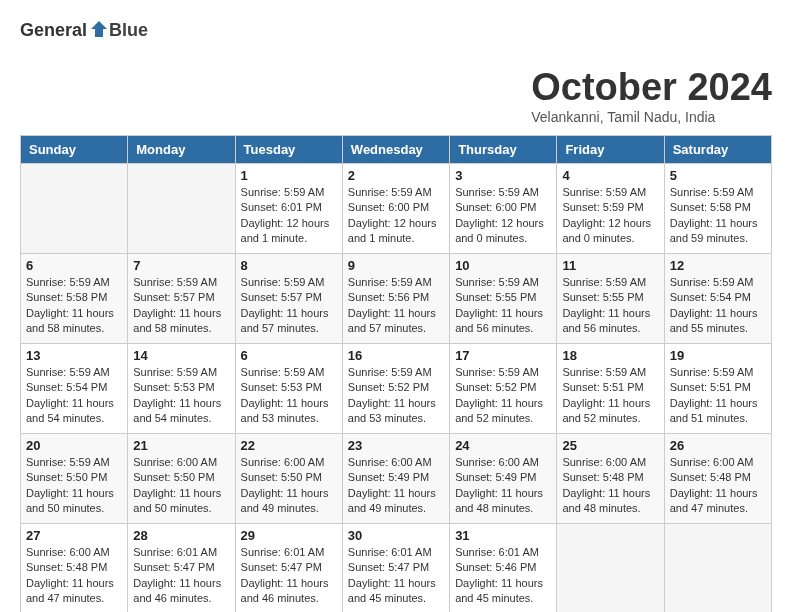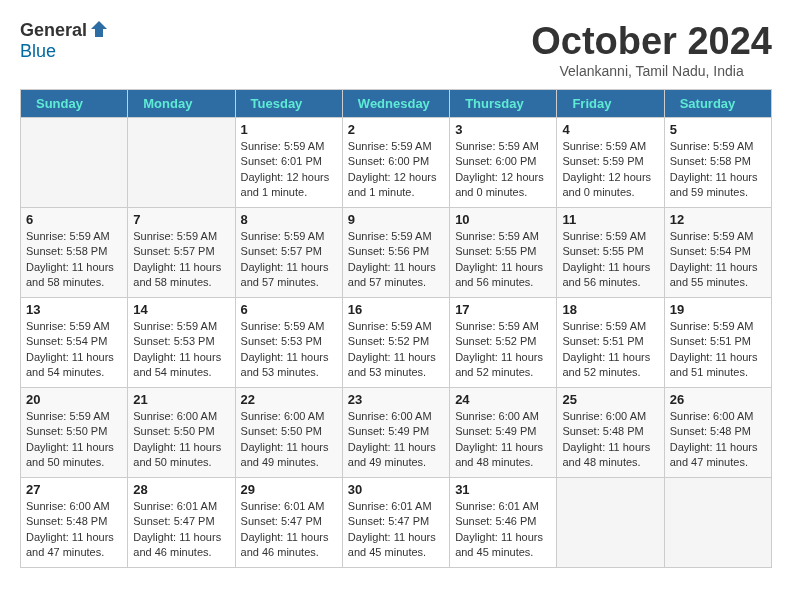--- a/index.html
+++ b/index.html
@@ -11,65 +11,66 @@
       padding: 20px;
     }
     .header-area {
       display: flex;
       justify-content: space-between;
       align-items: flex-start;
       margin-bottom: 10px;
     }
     .logo {
       display: flex;
-      flex-direction: column;
+      flex-direction: row;
       align-items: flex-start;
     }
     .logo-text {
       display: flex;
       align-items: center;
     }
     .logo-general {
       font-size: 18px;
       font-weight: bold;
       color: #333;
     }
     .logo-blue {
       font-size: 18px;
-      font-weight: normal;
-      color: #0369a1;
+      font-weight: bold;
+      color: #404040;
     }
     .logo-icon {
       width: 20px;
       height: 20px;
       margin-left: 2px;
       position: relative;
       top: -2px;
     }
     .title-area {
-      text-align: center;
+      text-align: left;
+      margin-top: 46px;
     }
     .month-title {
       font-size: 38px;
       font-weight: bold;
       color: #333;
     }
     .location-title {
       font-size: 14px;
       color: #555;
     }
     table {
       width: 100%;
       border-collapse: collapse;
       font-size: 11px;
     }
     thead tr th {
       background-color: #2e6da4;
-      color: #5eead4;
-      padding: 6px 15px;
+      color: #ffffff;
+      padding: 6px 8px;
       text-align: left;
       font-size: 13px;
       border: 1px solid #ccc;
     }
     tbody tr td {
       border: 1px solid #ccc;
       vertical-align: top;
       padding: 4px 5px;
       width: calc(100% / 7);
       min-height: 80px;

